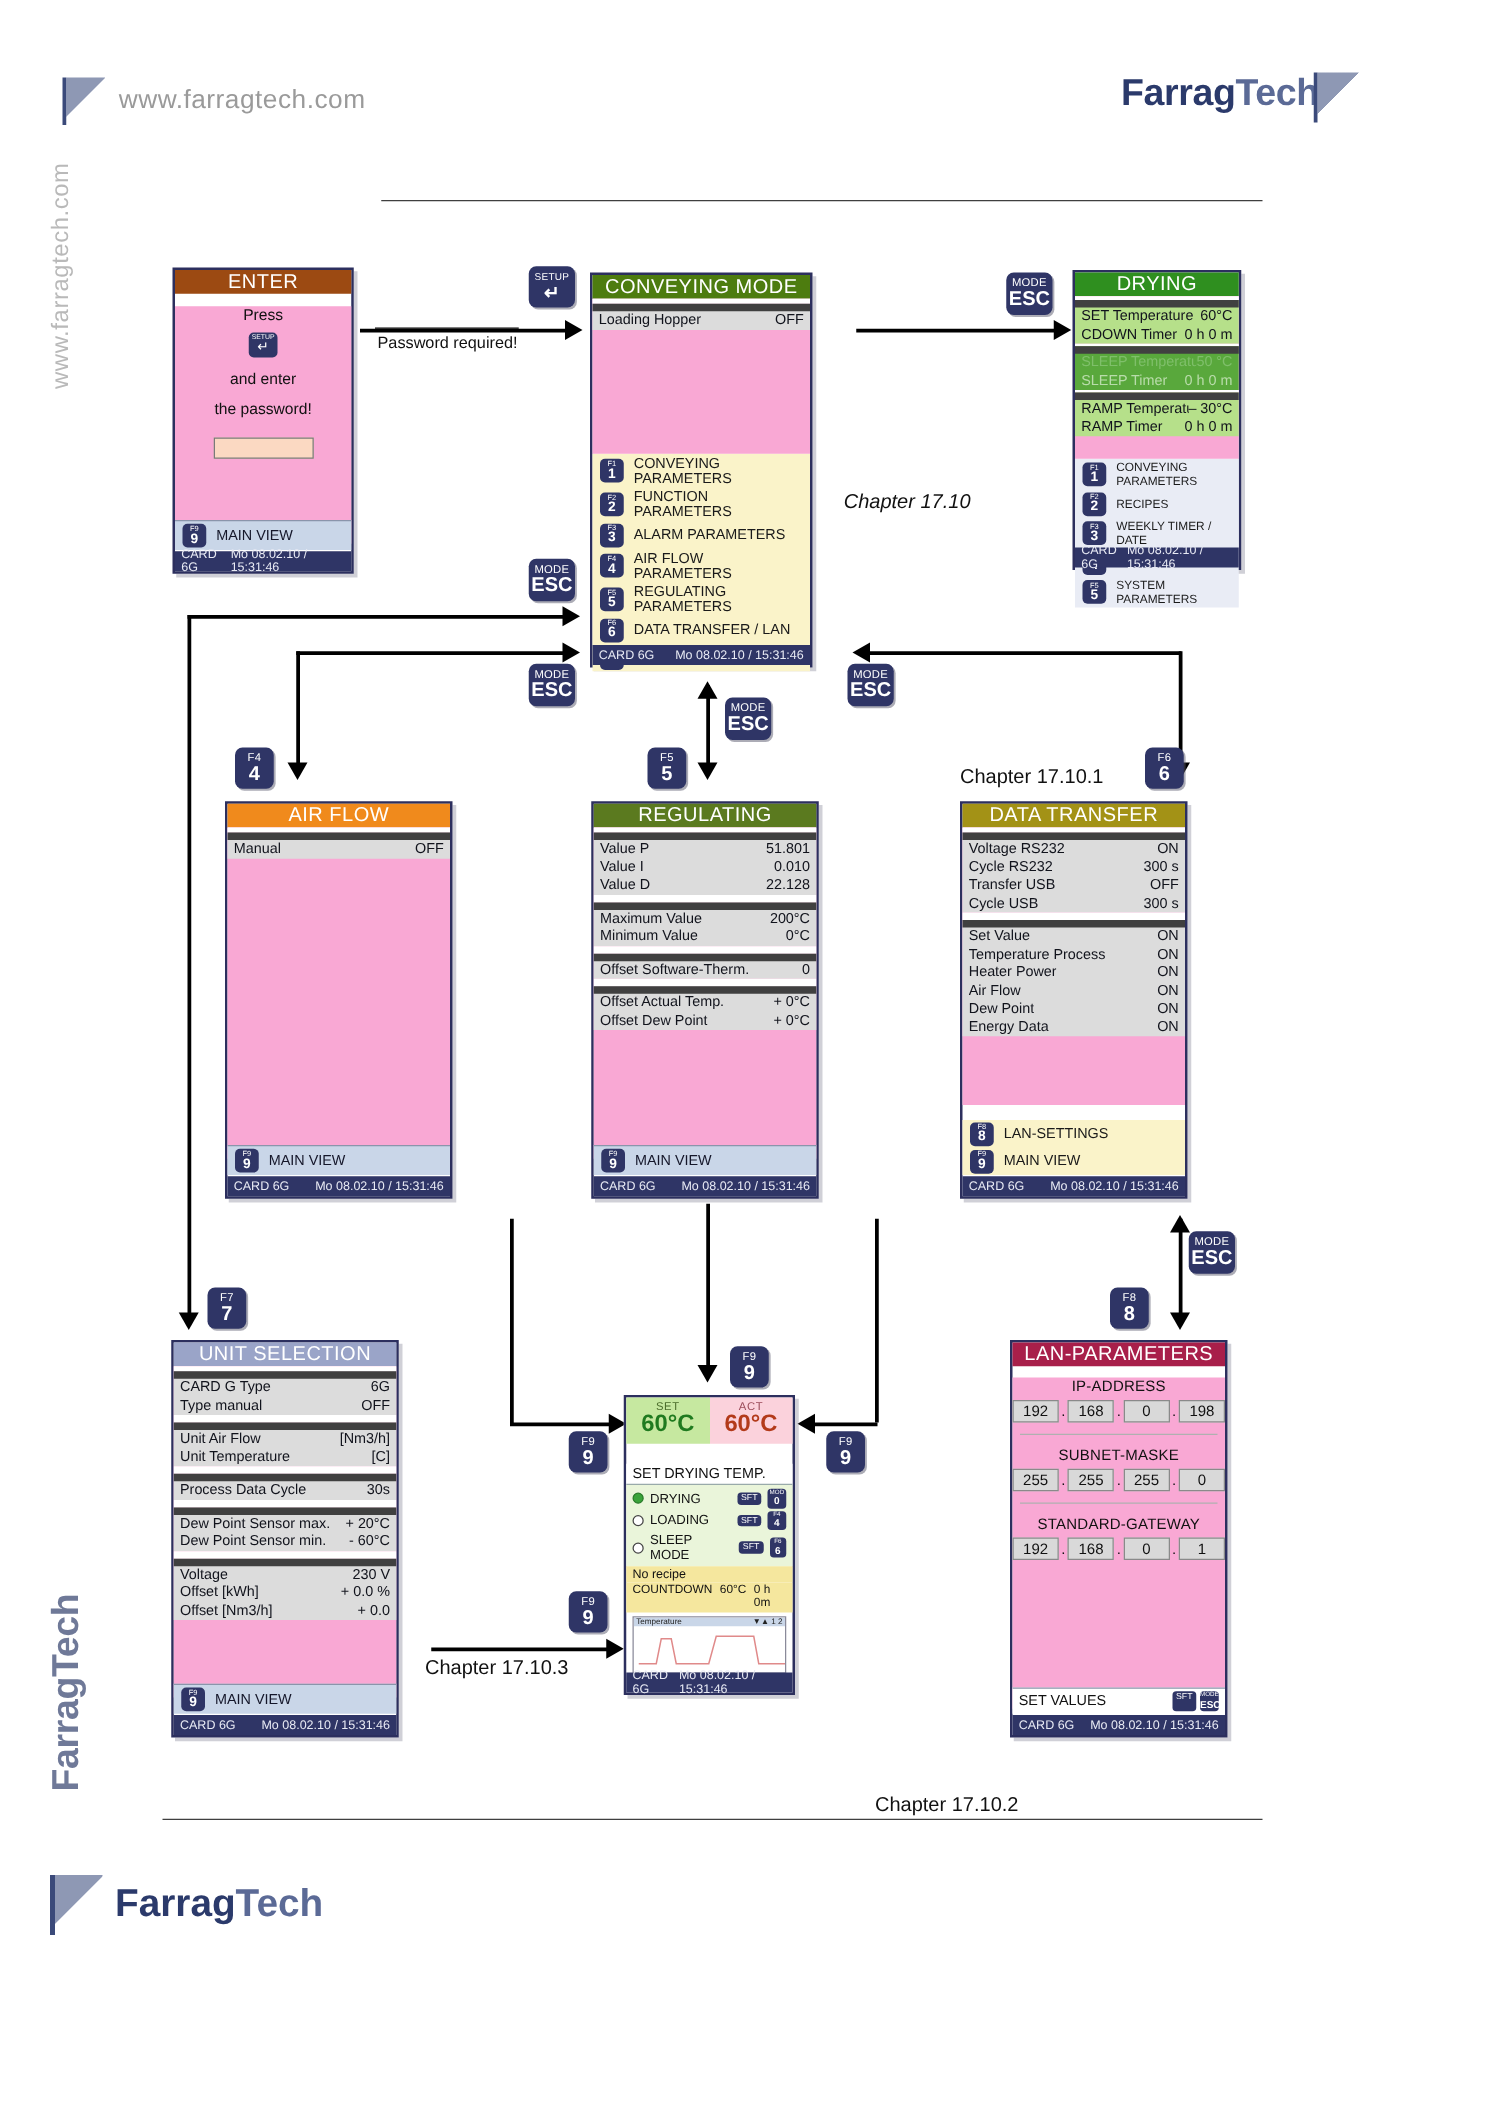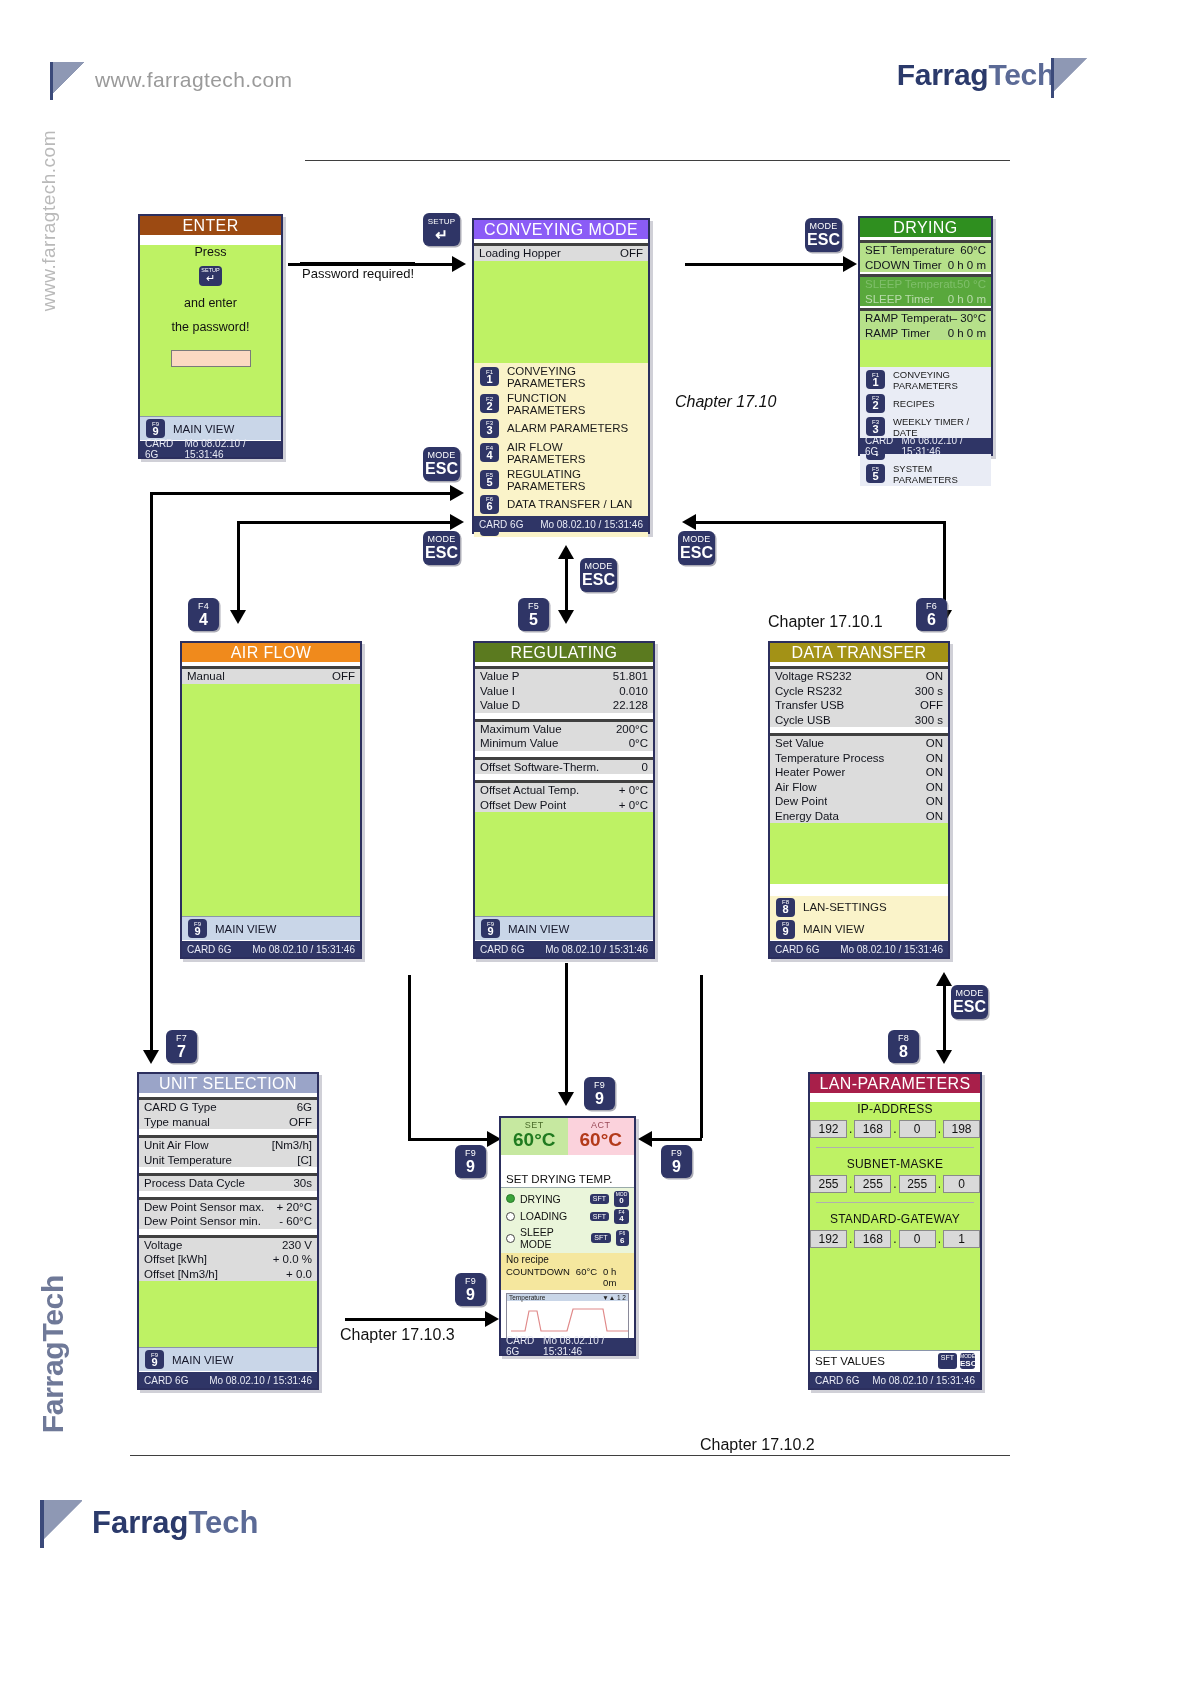--- a/index.html
+++ b/index.html
@@ -67,23 +67,23 @@
   .screen {
     position: absolute;
     background: #ffffff;
     border: 2.5px solid #2c2f5e;
     box-shadow: 3px 3px 0 rgba(120,120,140,.35);
   }
   .scr-title {
     height: 19px; line-height: 19px; text-align: center;
     font-size: 16px; color: #ffffff; letter-spacing: .4px;
   }
-  .scr-body { position: relative; background: #bef264; }
-
-  .rowgrp { background: #dcdcdc; border-top: 3px solid #404040; }
+  .scr-body { position: relative; background: #f9a8d4; }
+
+  .rowgrp { background: #dcdcdc; border-top: 6px solid #404040; }
   .row {
     display: flex; justify-content: space-between;
     font-size: 11.5px; color: #11131c; padding: 0 5px;
     line-height: 14.5px; white-space: nowrap;
   }
   .row .lbl { overflow: hidden; }
   .row .val { text-align: right; }
   .gap { height: 6px; background: #fff; }
 
   
@@ -397,21 +397,21 @@
       </span>
       <span>MAIN VIEW</span>
     </div>
     <div class="scr-status">
       <span>CARD 6G</span>
       <span>Mo 08.02.10 / 15:31:46</span>
     </div>
   </div>
 
   <div class="screen" style="left:472px; top:218px; width:178px; height:316px;">
-    <div class="scr-title" style="background:#8b5cf6;">CONVEYING MODE</div>
+    <div class="scr-title" style="background:#4d7c0f;">CONVEYING MODE</div>
     <div class="scr-body" style="height:124px;">
       <div class="gap" style="height:4px;"></div>
       <div class="rowgrp">
         <div class="row">
           <span class="lbl">Loading Hopper</span>
           <span class="val">OFF</span>
         </div>
       </div>
     </div>
     <div class="fnlist">

